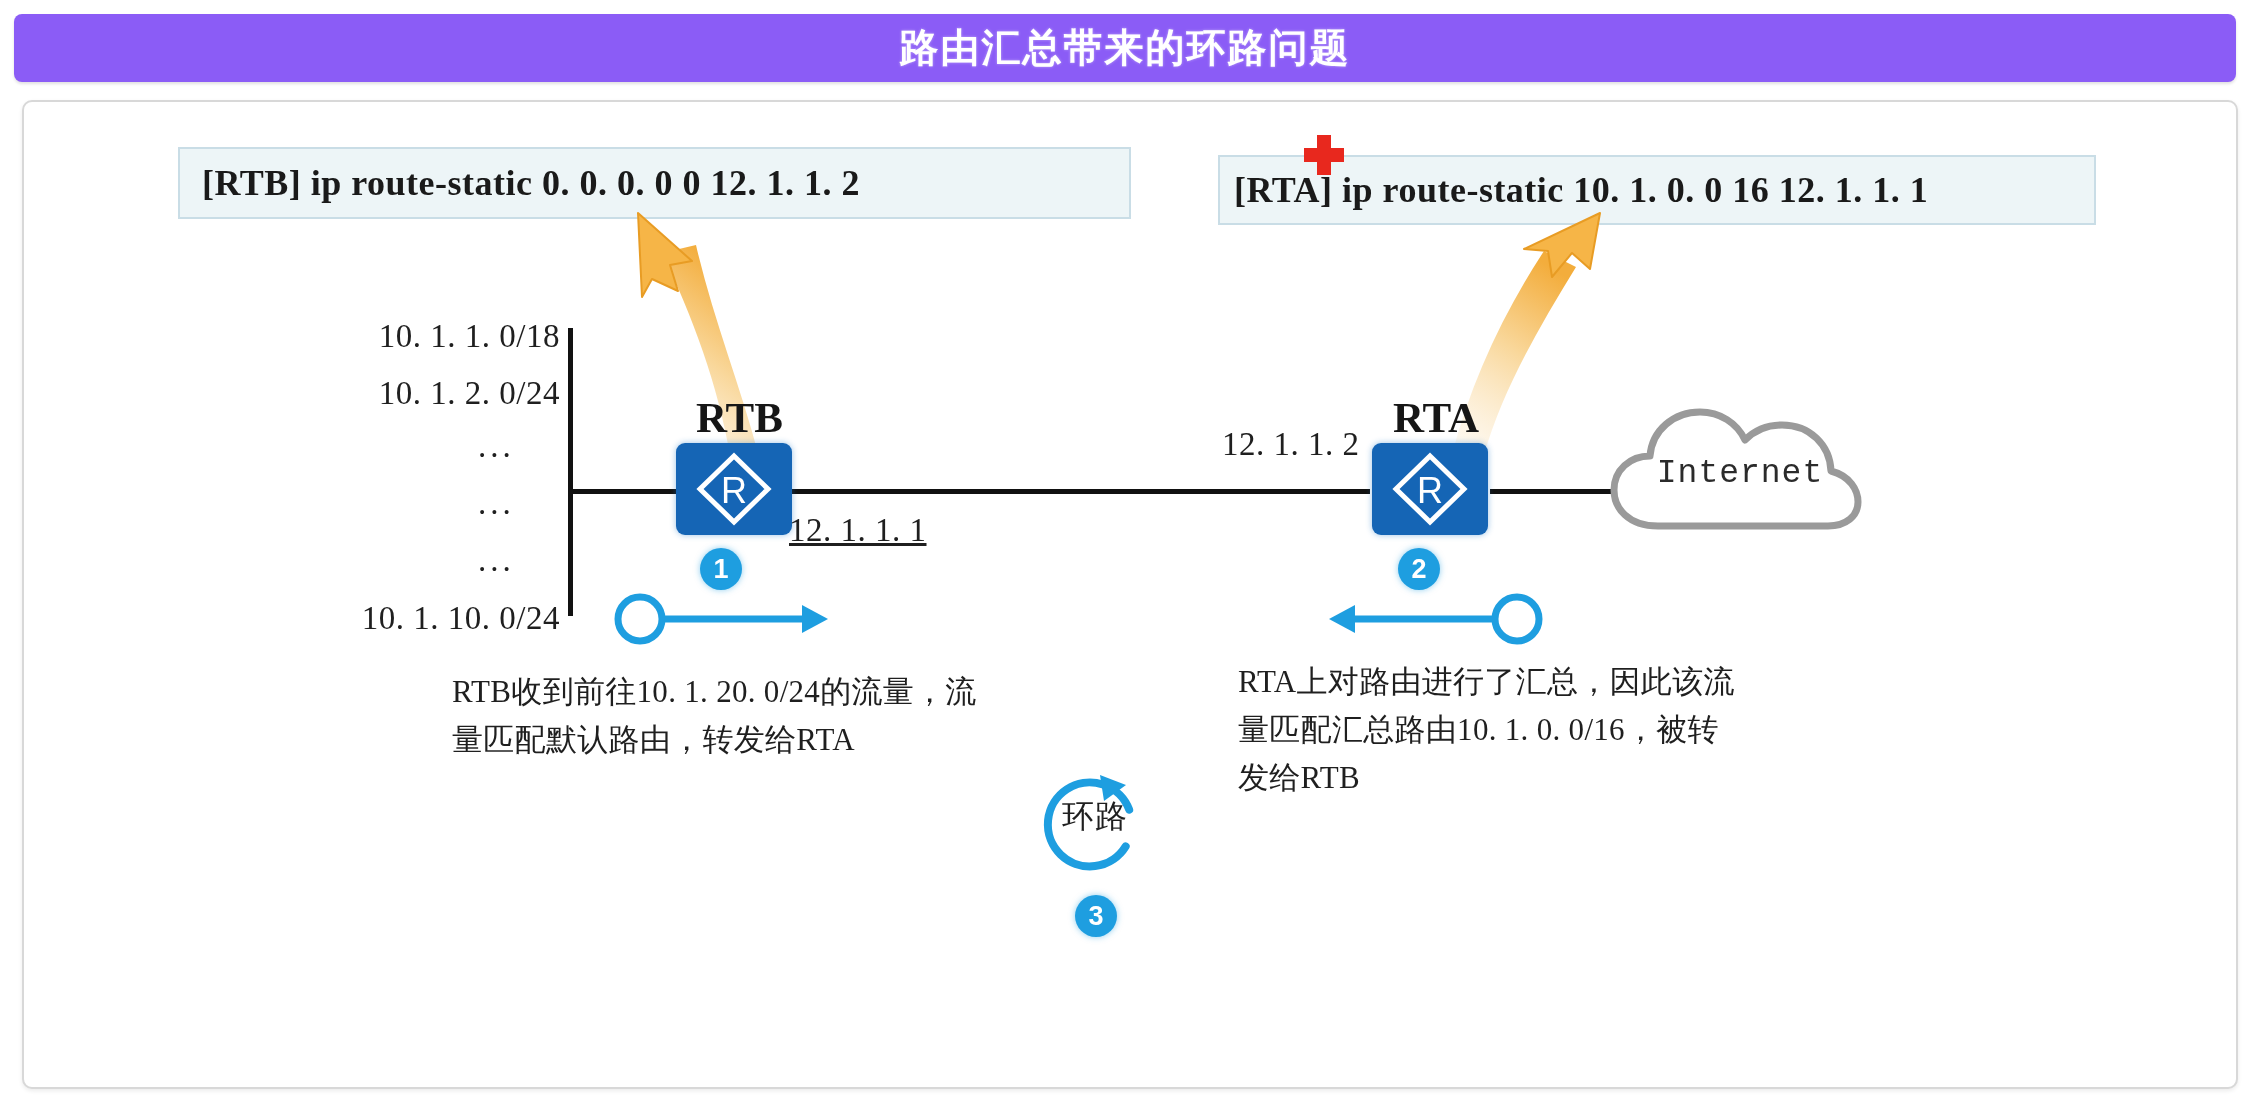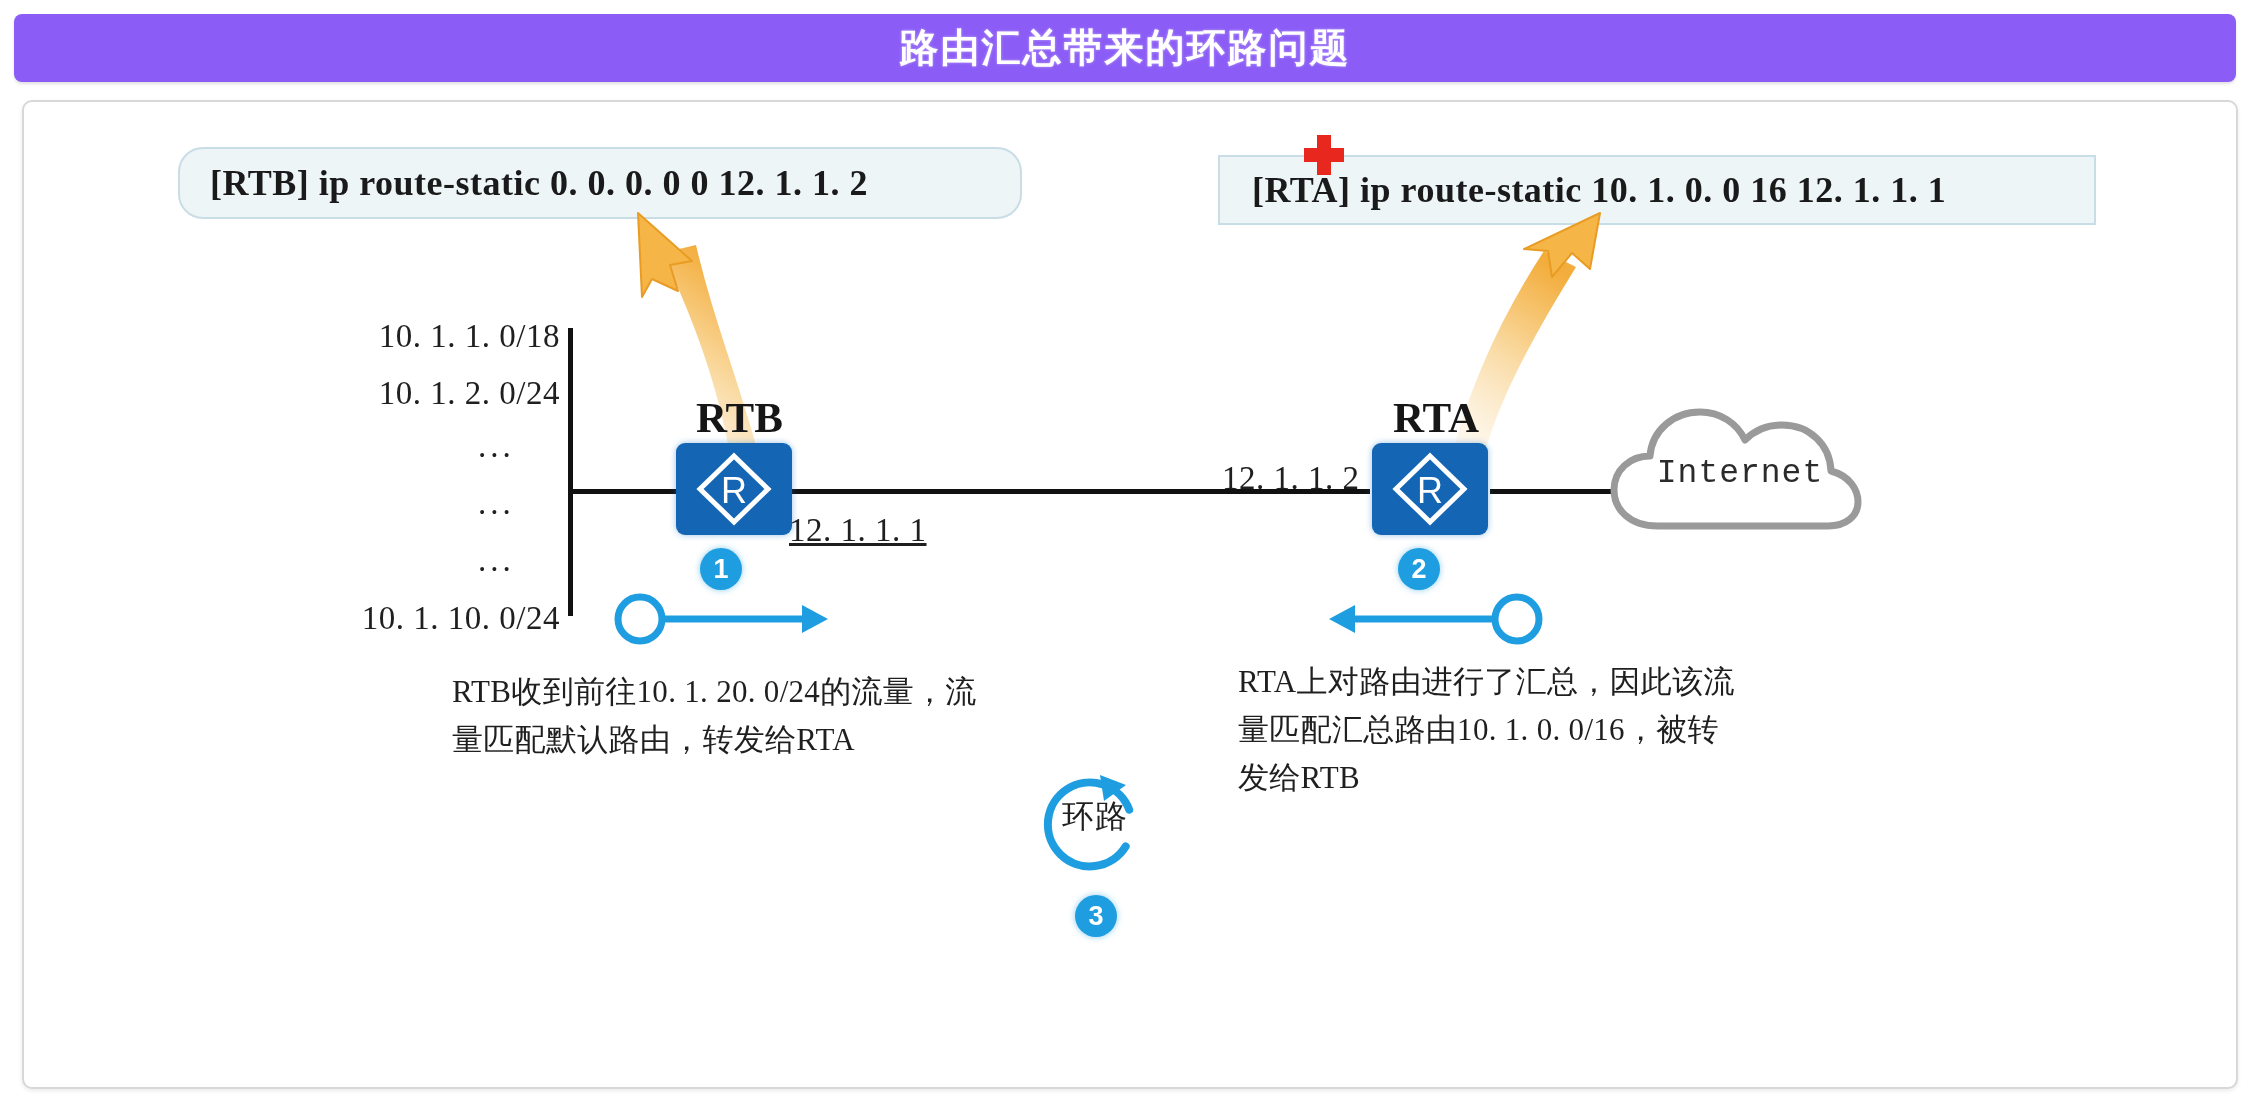--- a/index.html
+++ b/index.html
@@ -71,31 +71,30 @@
     font-family: "Liberation Serif", "DejaVu Serif", serif;
     font-size: 36px;
     font-weight: bold;
     color: #1a1a1a;
     white-space: nowrap;
     letter-spacing: 0.5px;
   }
   #cmd-rtb {
     left: 178px;
     top: 147px;
-    width: 844px;
+    width: 953px;
     height: 72px;
-    padding-left: 30px;
-    border-radius: 25px;
+    padding-left: 22px;
   }
   #cmd-rta {
     left: 1218px;
     top: 155px;
     width: 878px;
     height: 70px;
-    padding-left: 32px;
+    padding-left: 14px;
   }
 
   
   .red-cross {
     position: absolute;
     left: 1302px;
     top: 133px;
     width: 44px;
     height: 44px;
   }
@@ -174,21 +173,21 @@
   
   .iface-label {
     position: absolute;
     font-family: "Liberation Serif", "DejaVu Serif", serif;
     font-size: 33px;
     color: #1f1f1f;
     white-space: nowrap;
     letter-spacing: 0.5px;
   }
   #iface-rtb { left: 789px;  top: 512px; text-decoration: underline; }
-  #iface-rta { left: 1222px; top: 460px; }
+  #iface-rta { left: 1222px; top: 426px; }
 
   
   .step-badge {
     position: absolute;
     width: 42px;
     height: 42px;
     border-radius: 50%;
     background: #1e9ee0;
     color: #ffffff;
     font-family: "Liberation Sans", sans-serif;

